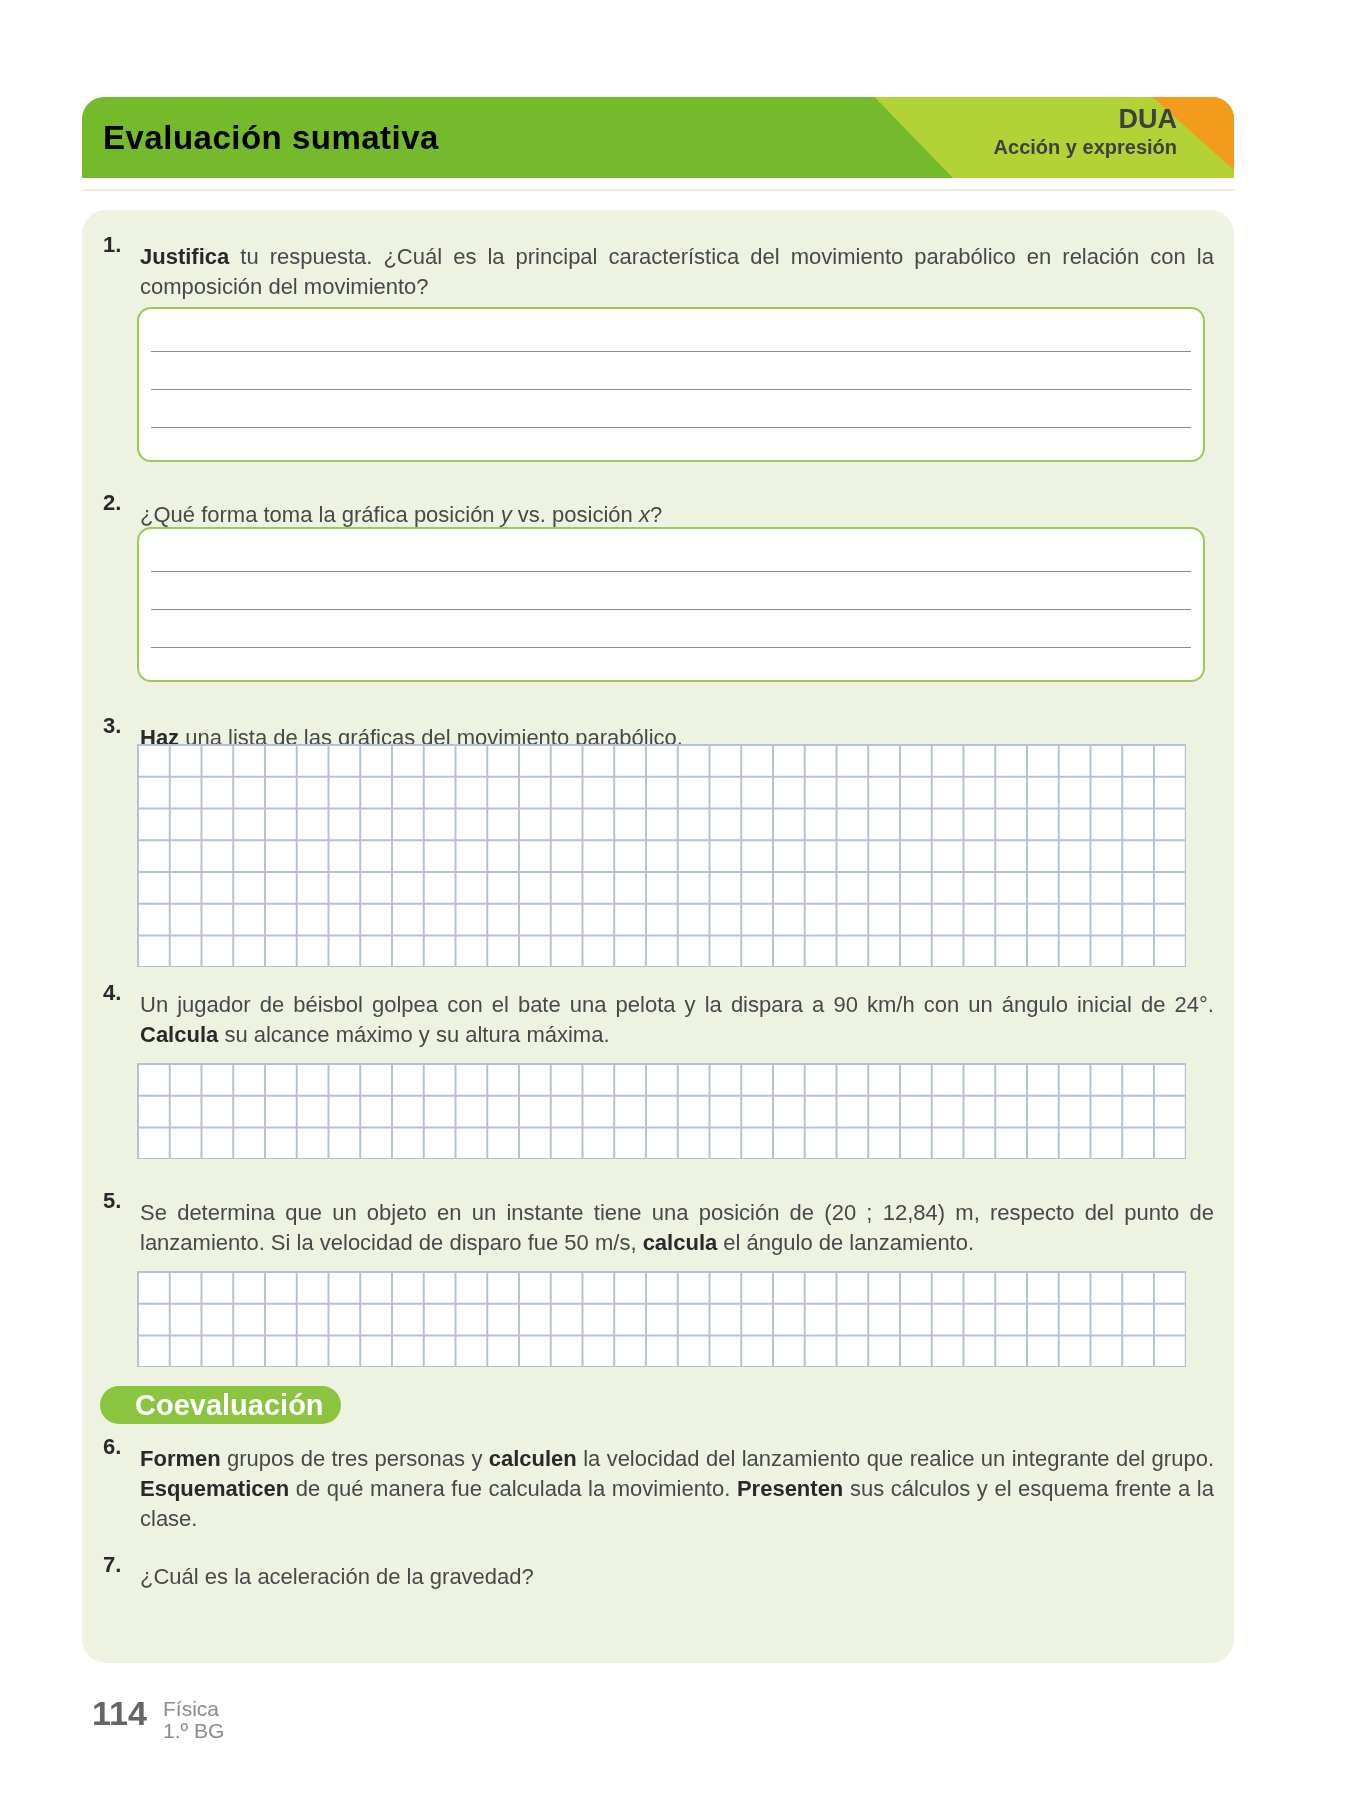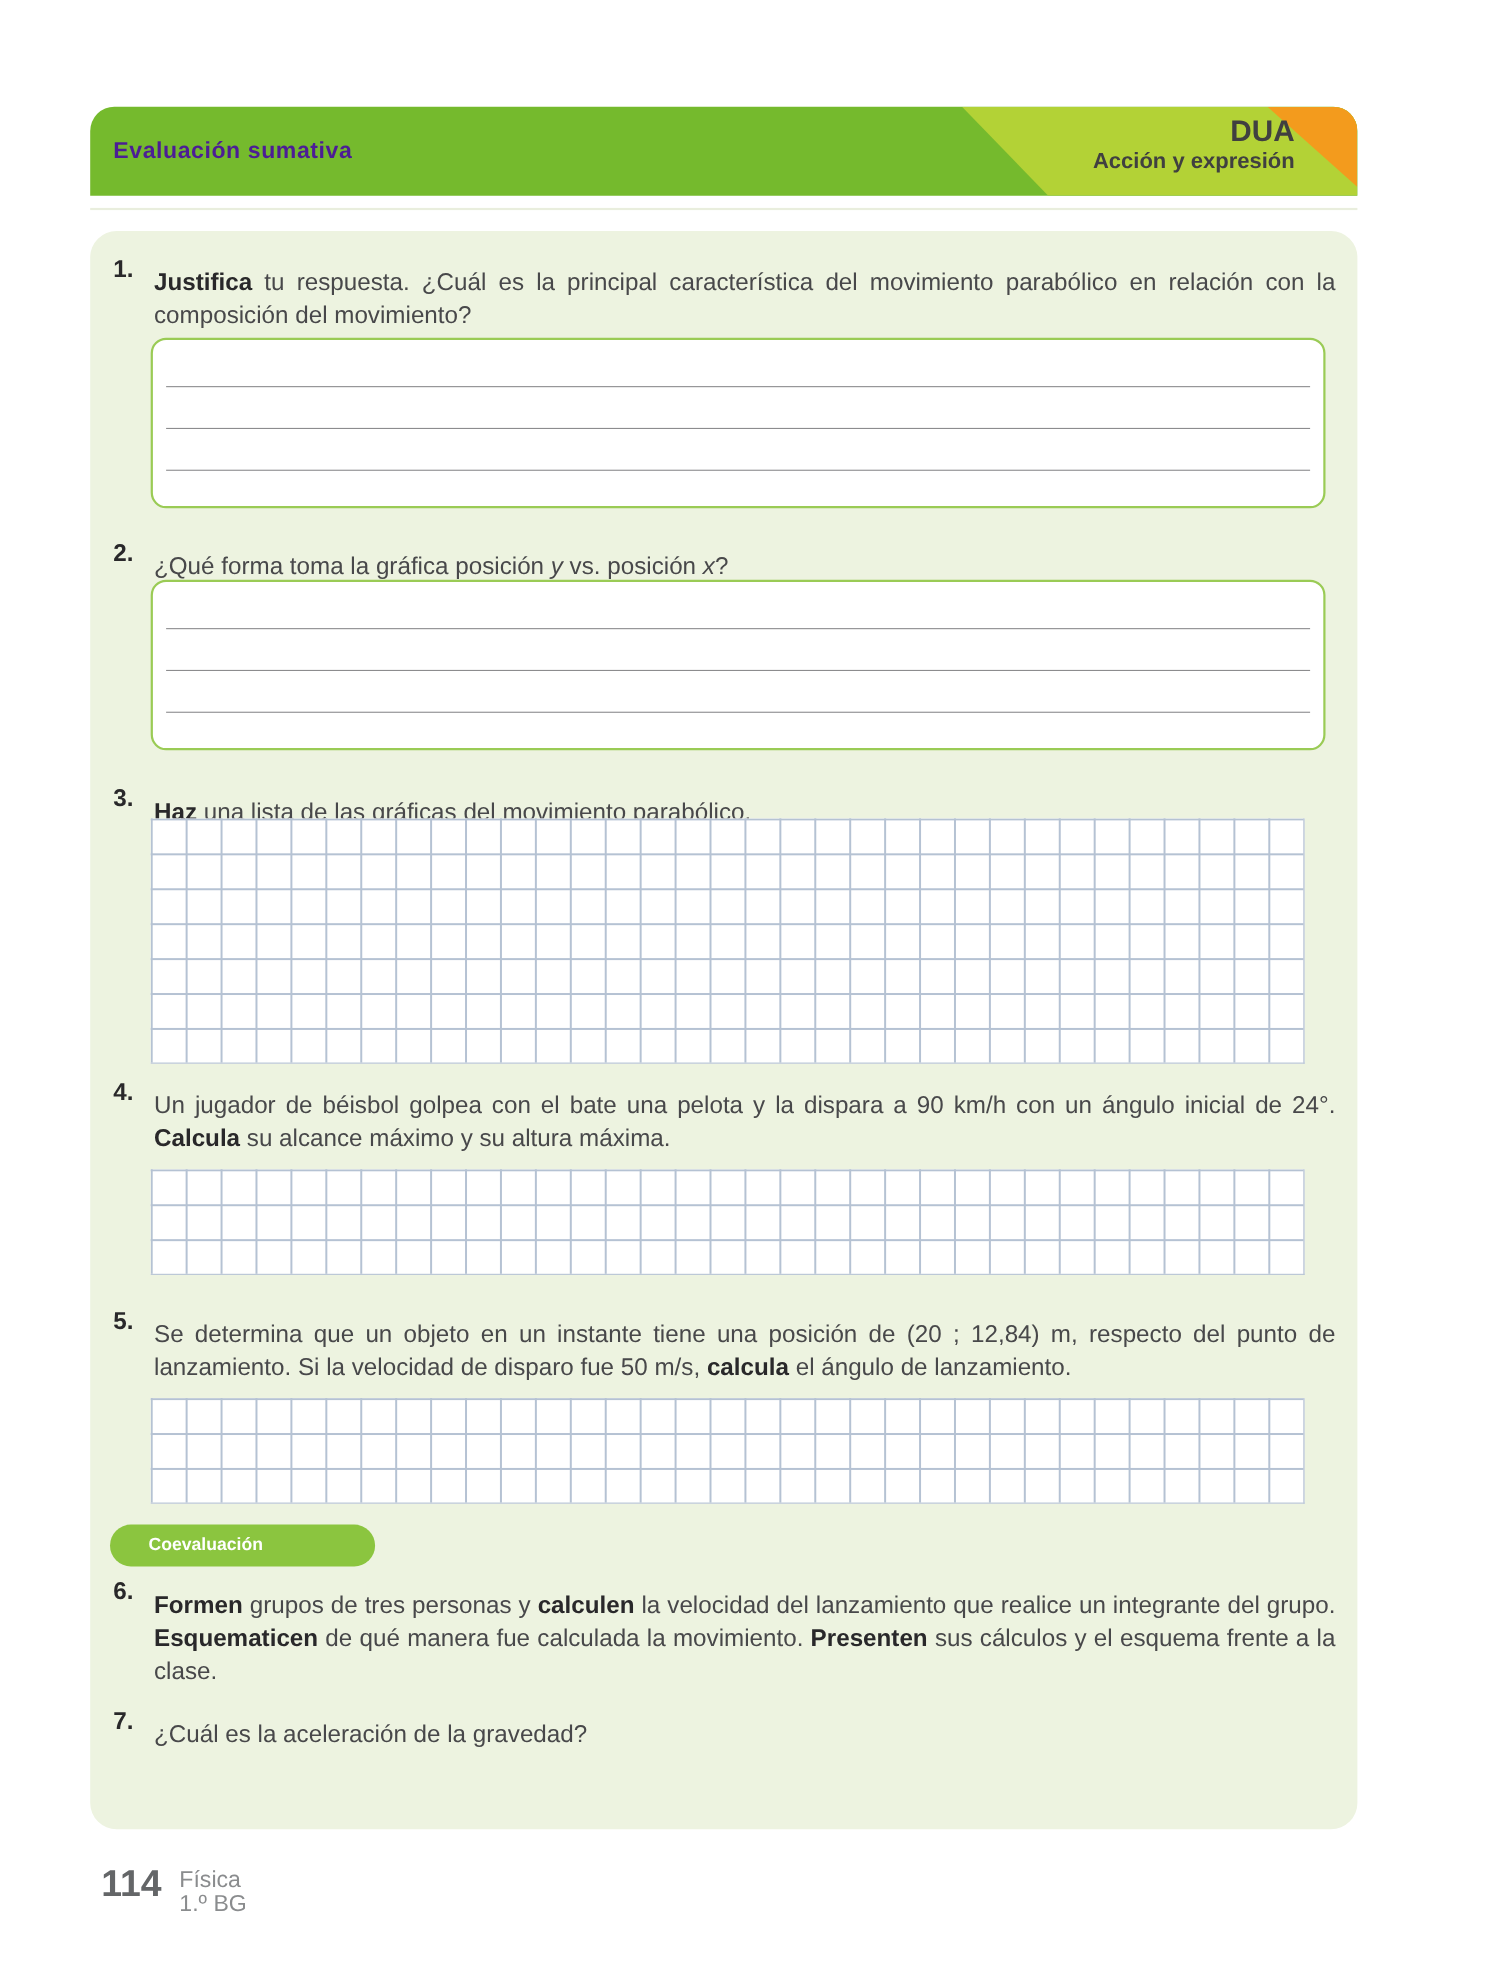--- a/index.html
+++ b/index.html
@@ -7,21 +7,21 @@
         font-family:"Liberation Sans",sans-serif;}
 
   
   .header{position:absolute;left:82px;top:97px;width:1152px;height:81px;
           background:var(--header-green);border-radius:22px 22px 0 0;overflow:hidden;}
   .hdr-light{position:absolute;inset:0;background:var(--header-light-green);
           clip-path:polygon(68.8% 0,100% 0,100% 100%,75.6% 100%);}
   .hdr-orange{position:absolute;inset:0;background:var(--header-orange);
           clip-path:polygon(92.9% 0,100% 0,100% 90%);}
   .title{position:absolute;left:21px;top:50%;transform:translateY(-50%);margin:0;z-index:2;
-          color:#4c1d95;font-size:21px;font-weight:600;letter-spacing:.5px;}
+          color:#000000;font-size:33px;font-weight:600;letter-spacing:.5px;}
   .dua{position:absolute;left:880px;top:7px;width:215px;text-align:right;color:#404040;z-index:2;}
   .dua-title{font-size:27px;font-weight:700;line-height:31px;}
   .dua-sub{font-size:20px;font-weight:700;line-height:24px;}
   .hdr-sep{position:absolute;left:82px;top:189px;width:1152px;height:2px;background:var(--separator);}
 
   
   .card{position:absolute;left:82px;top:210px;width:1152px;height:1453px;
         background:var(--card-bg);border-radius:24px;}
 
   .q{position:absolute;left:0;width:100%;}
@@ -43,21 +43,21 @@
         background-image:linear-gradient(to right,var(--grid-line) 1.5px,transparent 1.5px),
                          linear-gradient(to bottom,var(--grid-line) 1.5px,transparent 1.5px);
         background-size:31.76px 31.76px;
         border-right:1.5px solid var(--grid-line);border-bottom:1.5px solid var(--grid-line);}
   .grid-7{height:222px;}
   .grid-3{height:95px;}
 
   
   .pill{position:absolute;left:18px;top:1176px;width:241px;height:38px;box-sizing:border-box;
         background:var(--pill-green);border-radius:19px;color:#fff;font-weight:700;
-        font-size:16px;line-height:38px;padding-left:35px;}
+        font-size:29px;line-height:38px;padding-left:35px;}
 
   
   .options{position:absolute;left:0;top:1384px;width:100%;height:34px;}
   .opt{position:absolute;top:0;font-size:22px;color:var(--text);white-space:nowrap;}
   .opt .letter{font-weight:700;color:var(--text-bold);margin-right:16px;}
   .opt sup{font-size:13px;}
   .opt-a{left:92px}.opt-b{left:370px}.opt-c{left:643px}.opt-d{left:917px}
 
   
   .pagenum{position:absolute;left:92px;top:1694px;font-size:34px;font-weight:700;color:var(--footer-num);text-align:center;}

